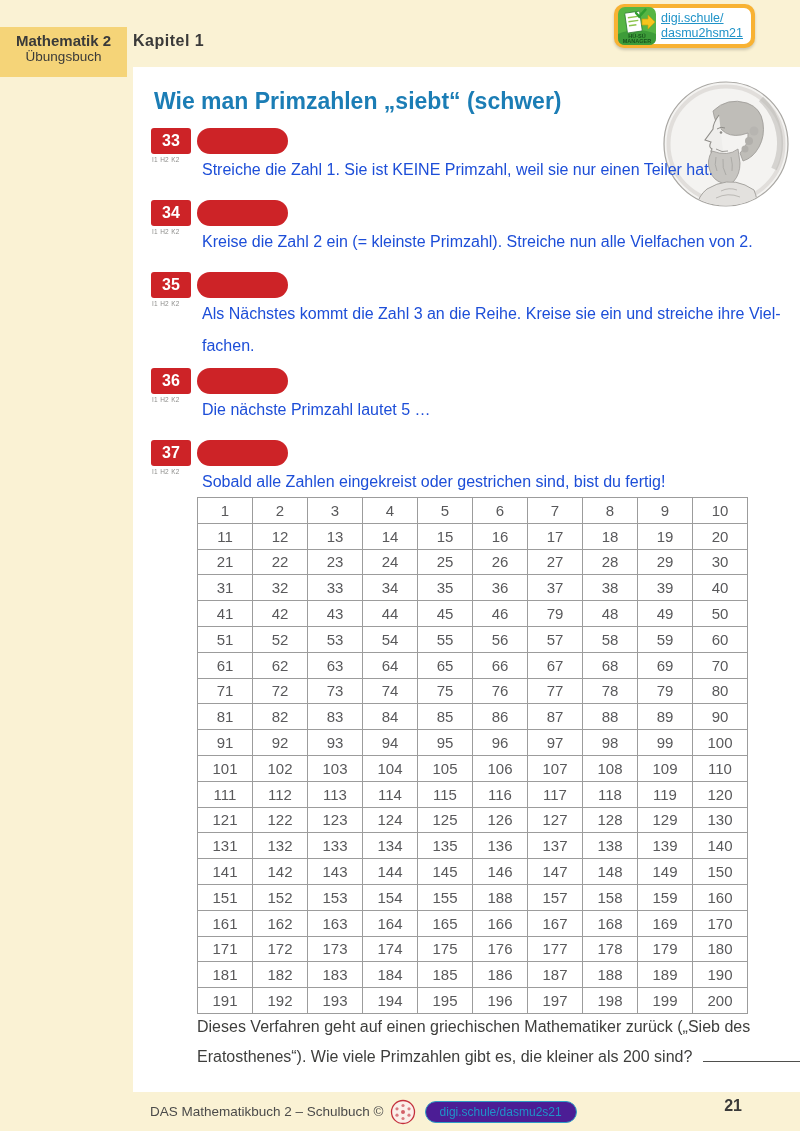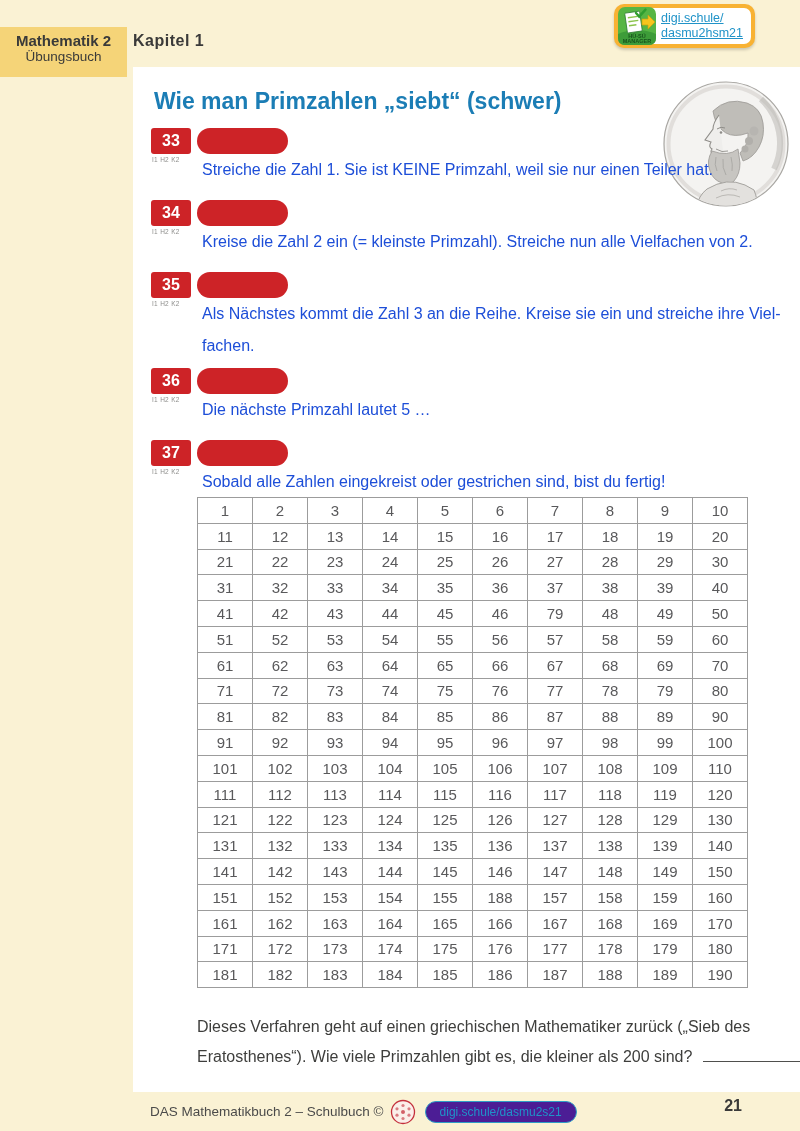--- a/index.html
+++ b/index.html
@@ -388,20 +388,32 @@
           <td>182</td>
           <td>183</td>
           <td>184</td>
           <td>185</td>
           <td>186</td>
           <td>187</td>
           <td>188</td>
           <td>189</td>
           <td>190</td>
         </tr>
+        <tr>
+          <td>191</td>
+          <td>192</td>
+          <td>193</td>
+          <td>194</td>
+          <td>195</td>
+          <td>196</td>
+          <td>197</td>
+          <td>198</td>
+          <td>199</td>
+          <td>200</td>
+        </tr>
       </tbody>
   </table>
 
   <div class="closing">
     <div class="ex-line">Dieses Verfahren geht auf einen griechischen Mathematiker zurück („Sieb des</div>
     <div class="ex-line">
       <span>Eratosthenes“). Wie viele Primzahlen gibt es, die kleiner als 200 sind?</span>
       <span class="blank-line"></span>
     </div>
   </div>

